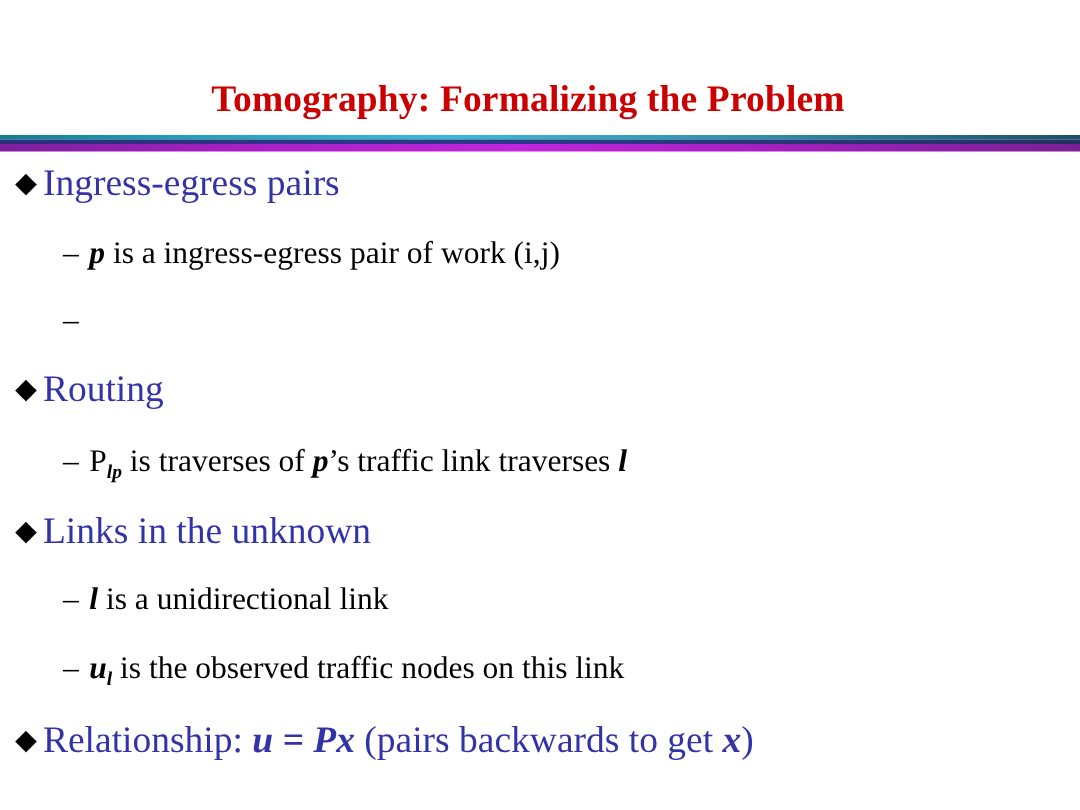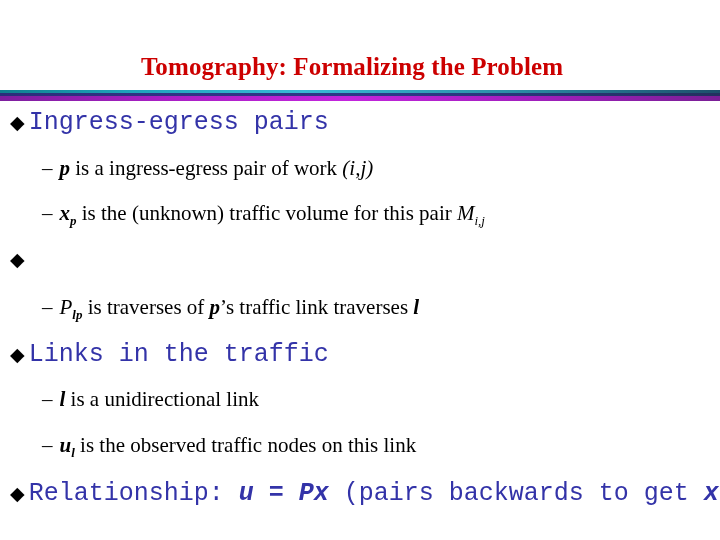--- a/index.html
+++ b/index.html
@@ -71,39 +71,39 @@
     white-space: nowrap;
   }
   .lvl1 .dia {
     color: #000000;
     font-size: 19px;
     line-height: 30px;
     margin-right: 4px;
     flex: 0 0 auto;
   }
   .lvl1 .l1text {
-    font-family: Liberation Mono, monospace;
+    font-family: Liberation Serif, serif;
   }
 
   .lvl2 {
     position: relative;
     display: flex;
     align-items: flex-start;
     padding-left: 42px;
     color: #000000;
     font-size: 21px;
     line-height: 27px;
     white-space: nowrap;
   }
   .lvl2 .dash {
     flex: 0 0 auto;
     margin-right: 7px;
   }
 
-  .it   { font-style: italic; }
+  .it   { }
   .bi   { font-style: italic; font-weight: bold; }
   sub   { font-size: 0.62em; line-height: 0; vertical-align: -0.38em; }
 
   
   #row-ingress       { position:absolute; top:0px;   }
   #row-p             { position:absolute; top:47px;  }
   #row-xp            { position:absolute; top:92px;  }
   #row-routing       { position:absolute; top:137px; }
   #row-plp           { position:absolute; top:186px; }
   #row-links         { position:absolute; top:232px; }
@@ -129,35 +129,35 @@
     <span class="l1text">Ingress-egress pairs</span>
   </div>
 
   <div class="lvl2" id="row-p">
     <span class="dash">–</span>
     <span><span class="bi">p</span><span> is a ingress-egress pair of work </span><span class="it">(i,j)</span></span>
   </div>
 
   <div class="lvl2" id="row-xp">
     <span class="dash">–</span>
-    <span><span class="bi">x</span><sub class="bi">p</sub><span> is the (unknown) traffic volume for this pair </span><span class="it">M</span><sub class="it">i,j</sub></span>
   </div>
 
   <div class="lvl1" id="row-routing">
     <span class="dia">◆</span>
+    <span class="l1text">Routing</span>
   </div>
 
   <div class="lvl2" id="row-plp">
     <span class="dash">–</span>
     <span><span class="it">P</span><sub class="bi">lp</sub><span> is traverses of </span><span class="bi">p</span><span>’s traffic link traverses </span><span class="bi">l</span></span>
   </div>
 
   <div class="lvl1" id="row-links">
     <span class="dia">◆</span>
-    <span class="l1text">Links in the traffic</span>
+    <span class="l1text">Links in the unknown</span>
   </div>
 
   <div class="lvl2" id="row-l">
     <span class="dash">–</span>
     <span><span class="bi">l</span><span> is a unidirectional link</span></span>
   </div>
 
   <div class="lvl2" id="row-ul">
     <span class="dash">–</span>
     <span><span class="bi">u</span><sub class="bi">l</sub><span> is the observed traffic nodes on this link</span></span>

